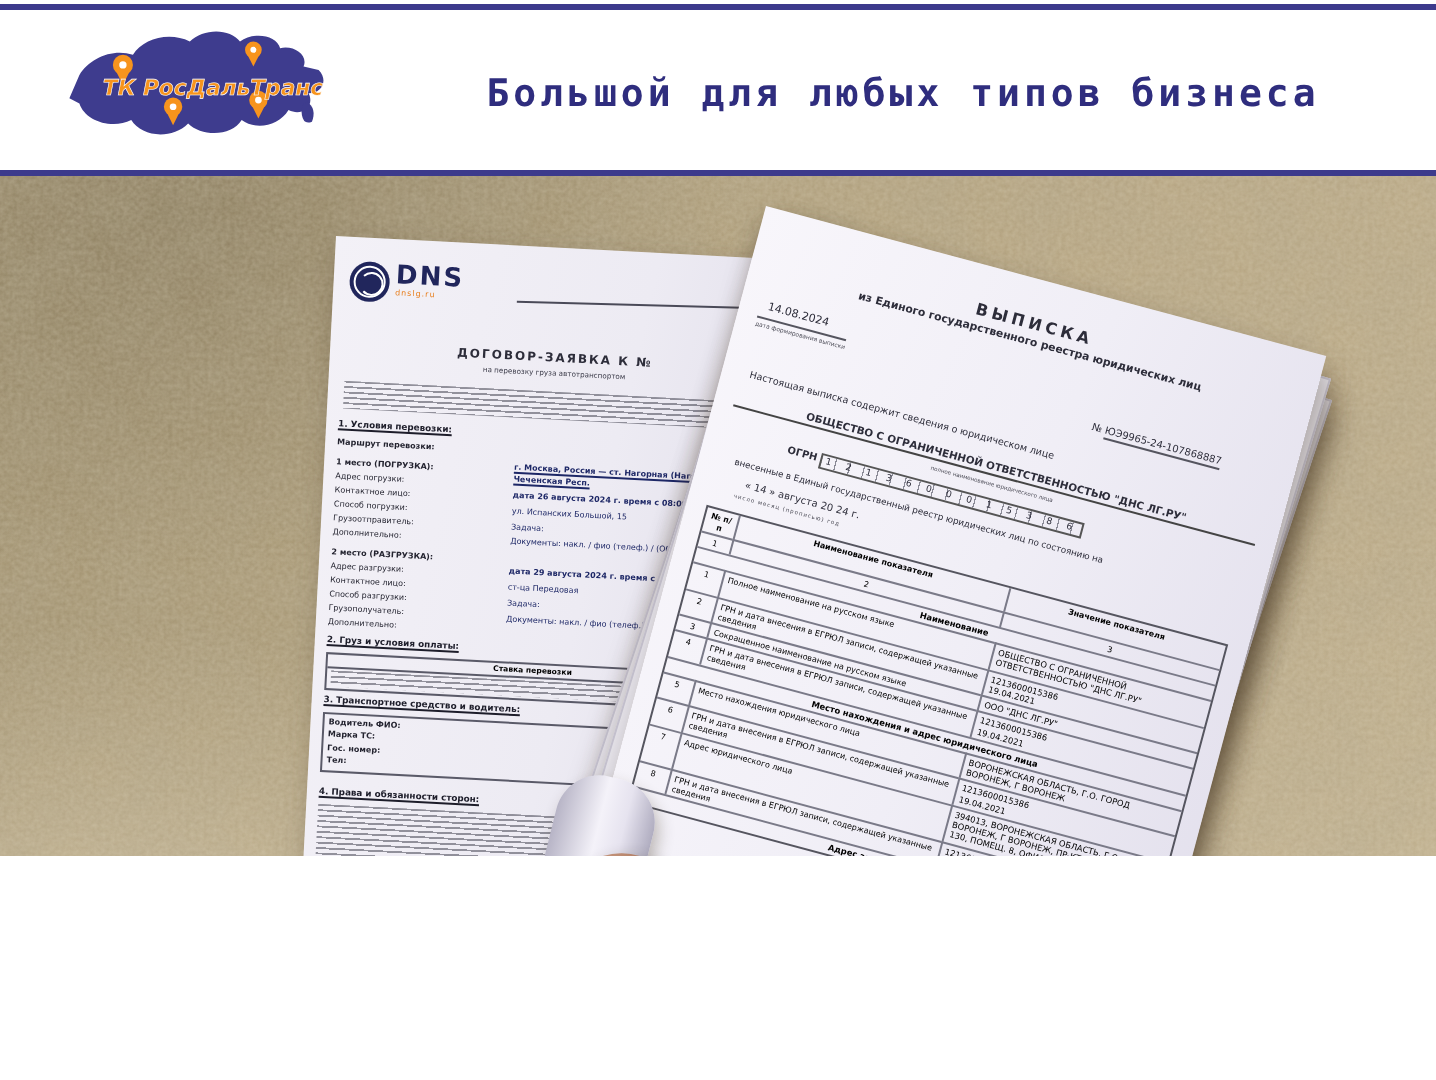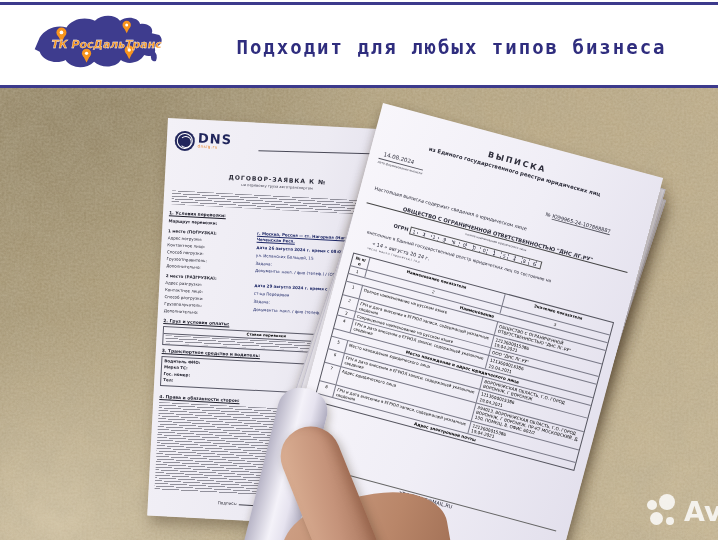--- a/index.html
+++ b/index.html
@@ -1,17 +1,17 @@
 <!DOCTYPE html>
 <html><head>
 <meta charset="utf-8">
 <style>
   html,body{margin:0;padding:0;}
   body{width:718px;height:540px;overflow:hidden;font-family:"DejaVu Sans","Liberation Sans",sans-serif;background:#fff;}
-  .stage{position:absolute;top:0;left:0;width:718px;height:540px;overflow:hidden;}
+  .stage{position:absolute;top:0;left:0;width:718px;height:428px;overflow:hidden;}
 
   
   .header{position:absolute;top:0;left:0;width:718px;height:88px;background:#ffffff;}
   .topline{position:absolute;top:2px;left:0;width:718px;height:3px;background:#3c3a8c;}
   .botline{position:absolute;top:85px;left:0;width:718px;height:3px;background:#3c3a8c;}
   .header-title{position:absolute;top:36px;left:0;width:718px;padding-left:185px;box-sizing:border-box;
     text-align:center;font-family:"DejaVu Sans Mono","Liberation Mono",monospace;font-weight:bold;
     font-size:19px;letter-spacing:2px;color:#2f2d7e;}
   .logo-map{position:absolute;left:28px;top:6px;}
 
@@ -135,21 +135,21 @@
           <path d="M70,64 L65.5,55 L74.5,55 Z" fill="#f7941d"></path>
           <circle cx="70" cy="53" r="2" fill="#fff"></circle>
         </g>
       <g>
           <circle cx="121" cy="49" r="5.5" fill="#f7941d"></circle>
           <path d="M121,60 L116.5,51 L125.5,51 Z" fill="#f7941d"></path>
           <circle cx="121" cy="49" r="2" fill="#fff"></circle>
         </g>
       <text x="28" y="46" font-size="13" font-weight="bold" font-style="italic" fill="#f7941d" stroke="#ffffff" stroke-width="0.35" font-family="DejaVu Sans, sans-serif">ТК РосДальТранс</text>
     </svg>
-    <div class="header-title">Подходит для любых типов бизнеса</div>
+    <div class="header-title">Большой для любых типов бизнеса</div>
     <div class="botline"></div>
   </div>
 
   <div class="photo">
 
     <svg class="wall-tex" width="718" height="452">
       <filter id="coarse">
           <feTurbulence type="fractalNoise" baseFrequency="0.035" numOctaves="3" seed="7"></feTurbulence>
         <feColorMatrix type="matrix" values="0 0 0 0 0.40  0 0 0 0 0.35  0 0 0 0 0.24  0.7 0 0 0 0"></feColorMatrix>
         </filter>

